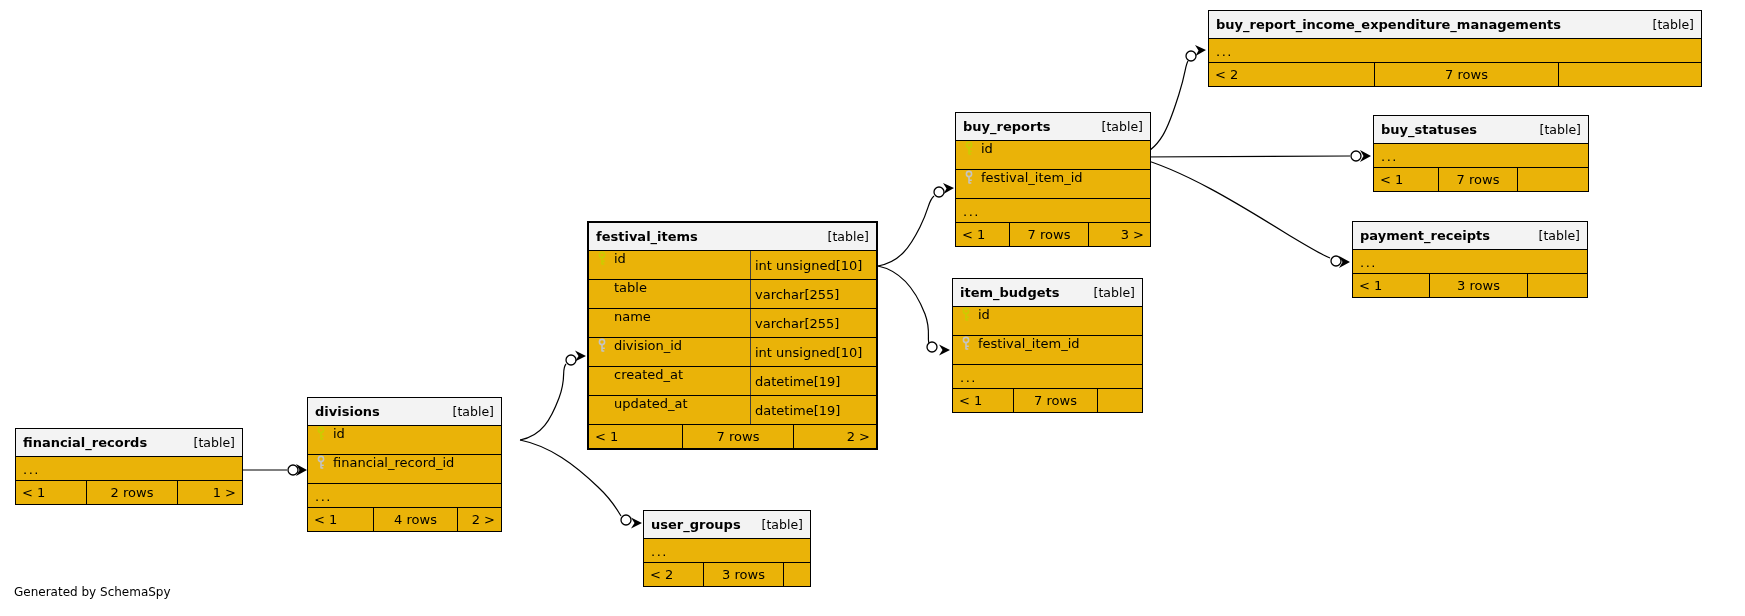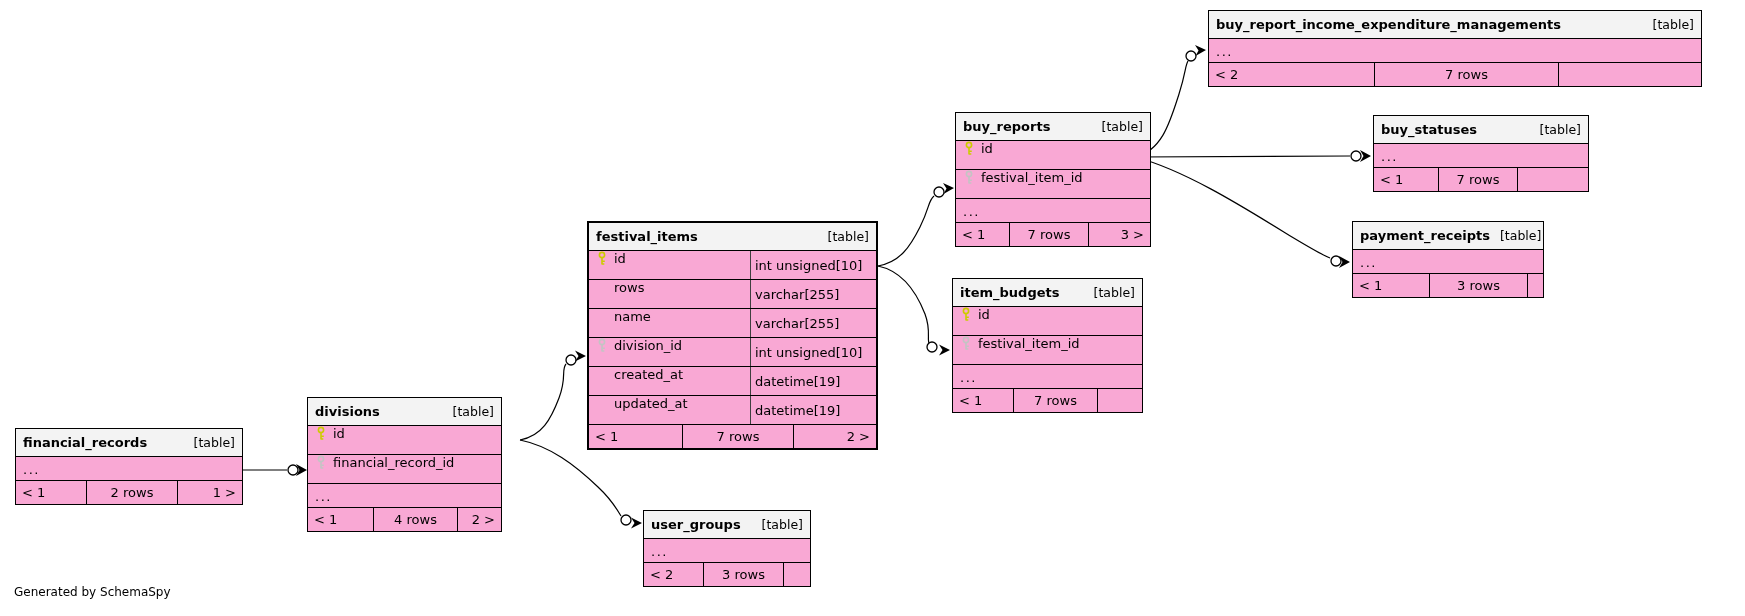--- a/index.html
+++ b/index.html
@@ -3,21 +3,21 @@
 <meta charset="utf-8">
 <style>
   *{box-sizing:border-box;margin:0;padding:0}
   html,body{background:#fff}
   body{font-family:"DejaVu Sans",sans-serif;color:#000}
   .canvas{position:relative;width:1745px;height:616px;background:#fff;overflow:hidden}
   .edges{position:absolute;left:0;top:0;width:1745px;height:616px;pointer-events:none}
   .edges path{fill:none;stroke:#000;stroke-width:1.2}
   .edges circle{fill:#fff;stroke:#000;stroke-width:1.3}
   .edges polygon{fill:#000;stroke:none}
-  .tbl{position:absolute;background:#f9a8d4;border:1.5px solid #000;font-size:13px}
+  .tbl{position:absolute;background:#eab308;border:1.5px solid #000;font-size:13px}
   .tbl.focus{border:2.5px solid #000}
   .hd{display:flex;justify-content:space-between;align-items:center;height:28px;background:#f3f3f3;border-bottom:1.5px solid #000;padding:0 7px;gap:10px}
   .nm{font-weight:bold;font-size:13px;white-space:nowrap}
   .bd{font-size:12.5px;white-space:nowrap}
   .r{display:flex;align-items:flex-start;height:29px;border-bottom:1px solid #000}
   .gut{flex:0 0 25px;display:flex;justify-content:center;align-items:center}
   .cn{flex:1;white-space:nowrap}
   .ty{flex:0 0 126px;border-left:1px solid #404040;height:100%;display:flex;align-items:center;padding-left:4px;white-space:nowrap}
   .re{height:24px;display:flex;align-items:flex-end;padding:0 0 3px 7px;border-bottom:1px solid #000;letter-spacing:1.5px;font-size:13px}
   .ft{display:flex;height:23px;align-items:stretch;font-size:13px}
@@ -130,21 +130,21 @@
         <svg class="kico" width="12" height="15" viewBox="0 0 12 15">
             <circle cx="6" cy="4" r="2.6" fill="none" stroke="#cccc00" stroke-width="1.6"></circle>
             <path d="M6 6.6 L6 13.5 M6 10.2 L8.8 10.2 M6 13 L8.3 13" stroke="#cccc00" stroke-width="1.6"></path>
           </svg>
       </span>
       <span class="cn">id</span>
       <span class="ty">int unsigned[10]</span>
     </div>
     <div class="r">
       <span class="gut"></span>
-      <span class="cn">rows</span>
+      <span class="cn">table</span>
       <span class="ty">varchar[255]</span>
     </div>
     <div class="r">
       <span class="gut"></span>
       <span class="cn">name</span>
       <span class="ty">varchar[255]</span>
     </div>
     <div class="r">
       <span class="gut">
         <svg class="kico" width="12" height="15" viewBox="0 0 12 15">
@@ -266,21 +266,21 @@
       <span class="bd">[table]</span>
     </div>
     <div class="re">...</div>
     <div class="ft">
       <span class="f1" style="flex:0 0 64px">&lt; 1</span>
       <span class="f2" style="flex:0 0 80px">7 rows</span>
       <span class="f3"></span>
     </div>
   </div>
 
-  <div class="tbl" style="left:1352px;top:221px;width:192px">
+  <div class="tbl" style="left:1352px;top:221px;width:236px">
     <div class="hd">
       <span class="nm">payment_receipts</span>
       <span class="bd">[table]</span>
     </div>
     <div class="re">...</div>
     <div class="ft">
       <span class="f1" style="flex:0 0 76px">&lt; 1</span>
       <span class="f2" style="flex:0 0 99px">3 rows</span>
       <span class="f3"></span>
     </div>

